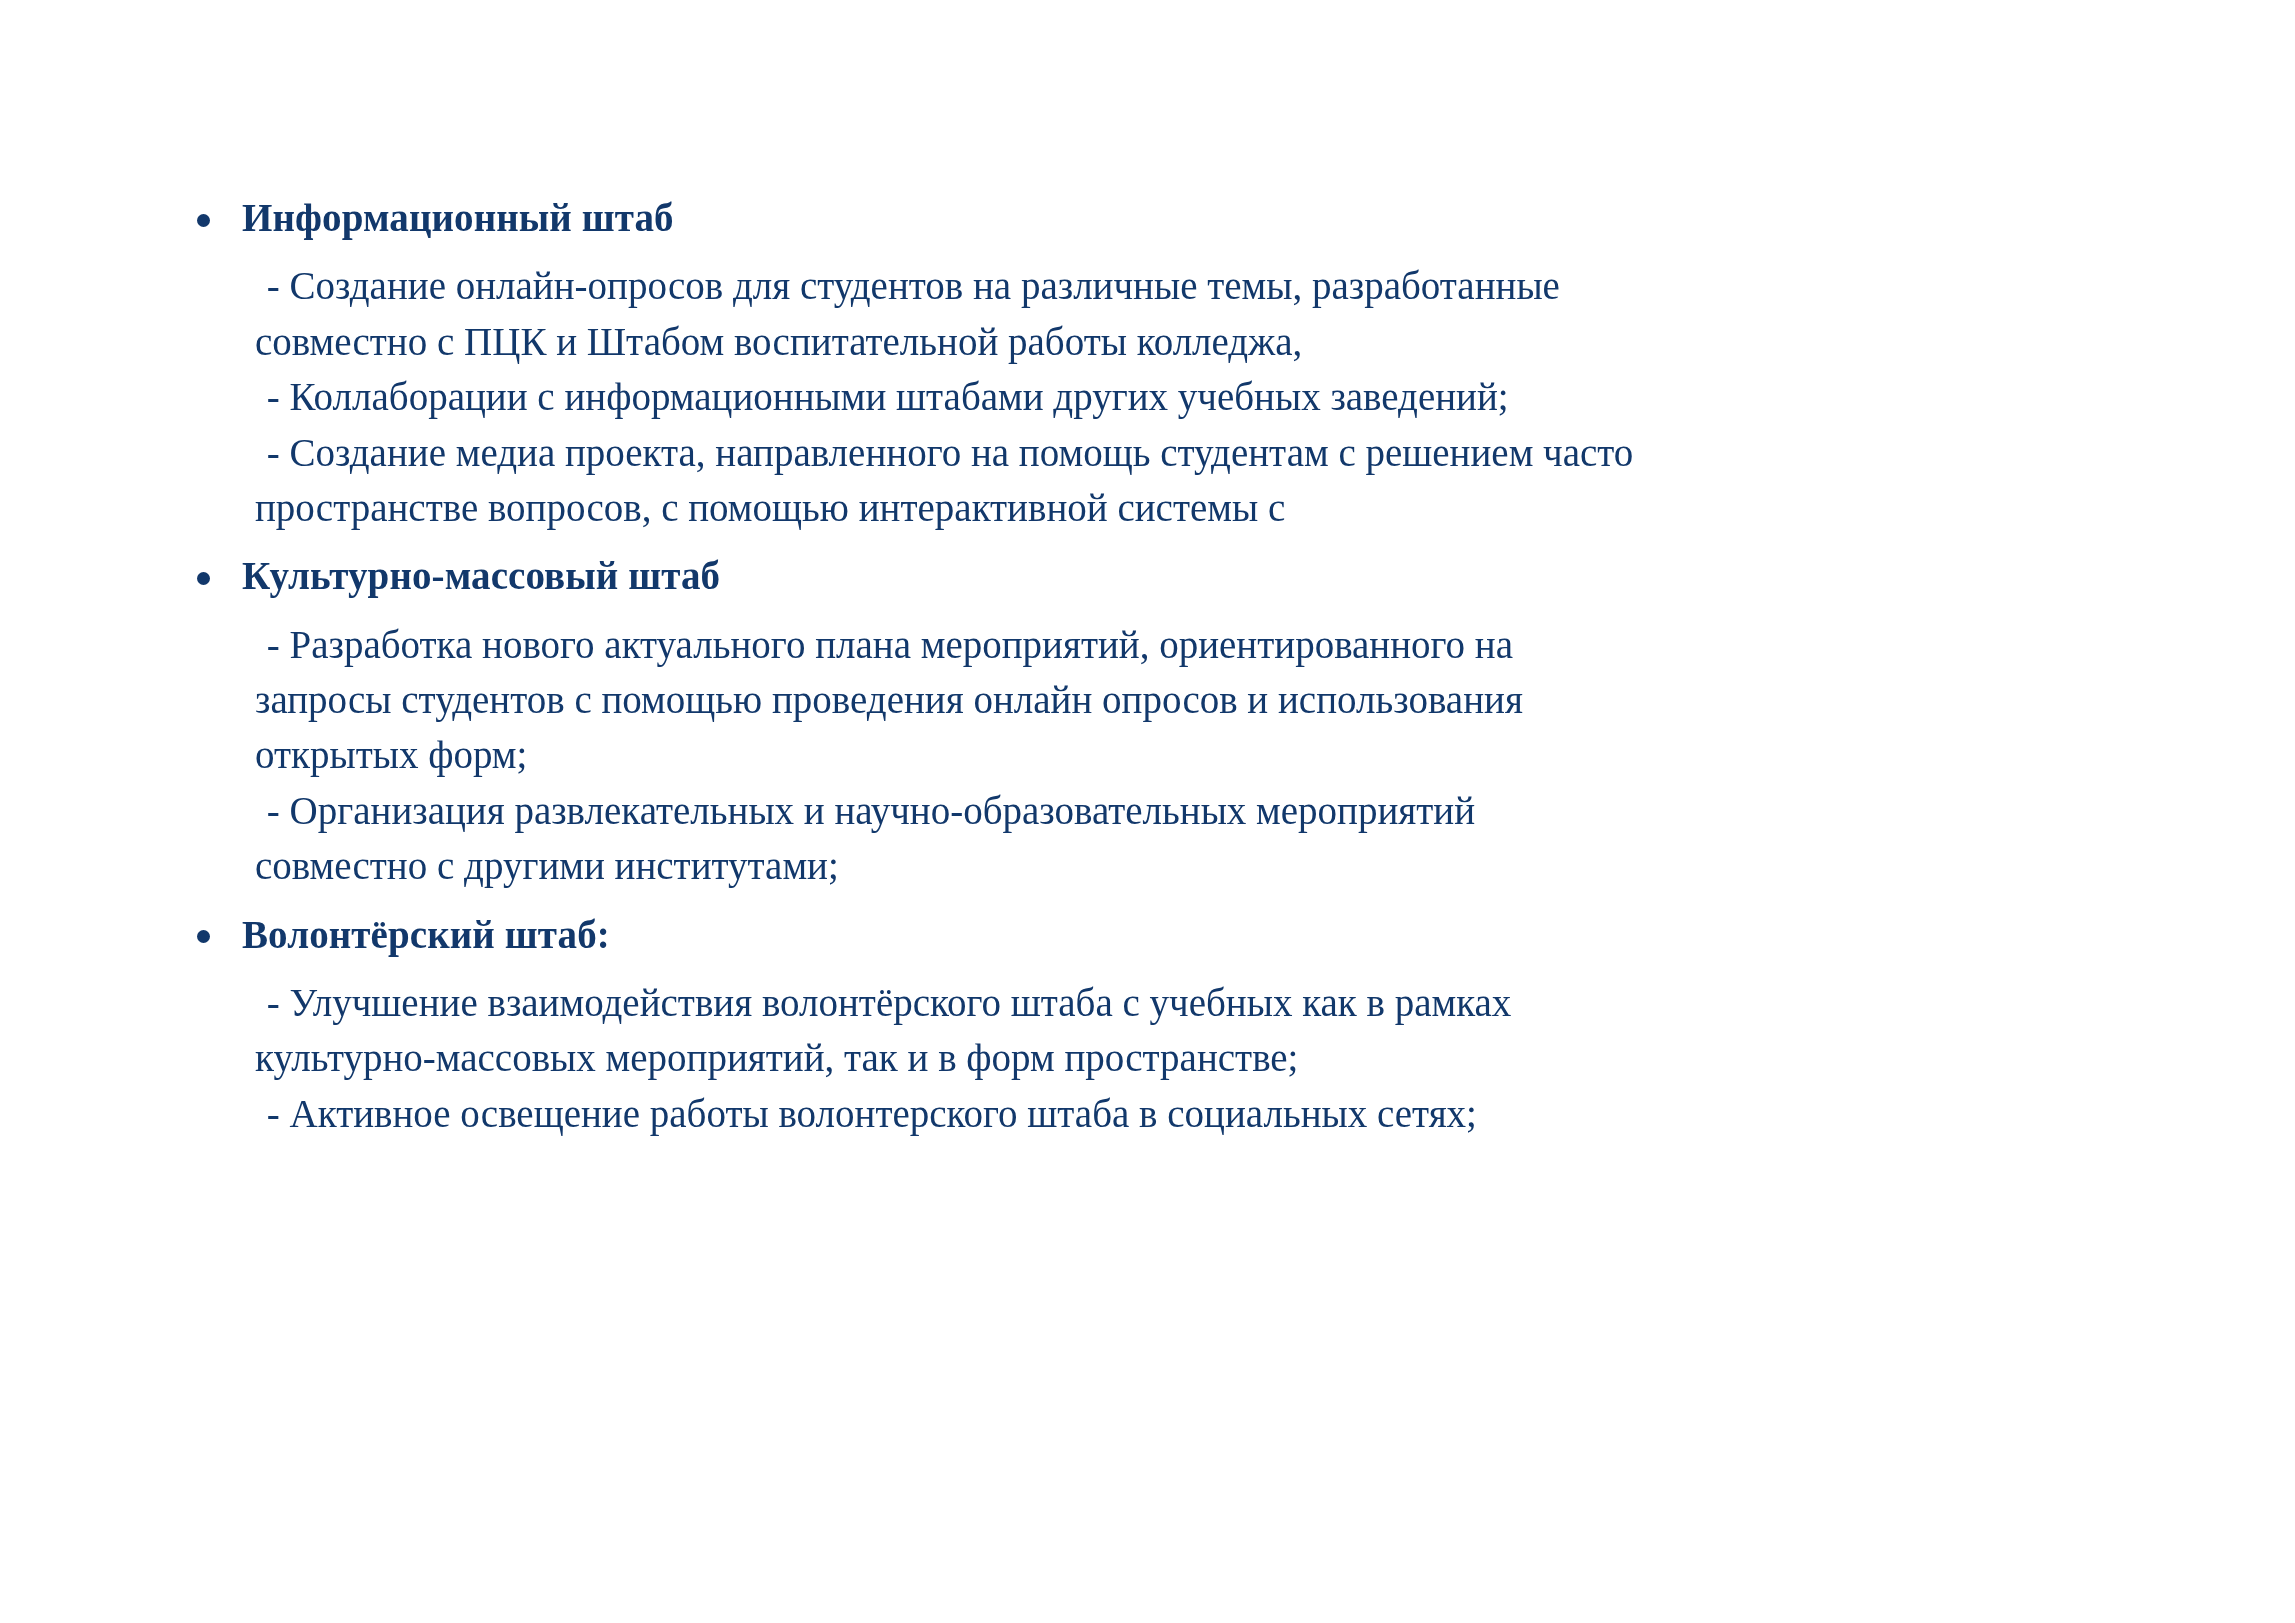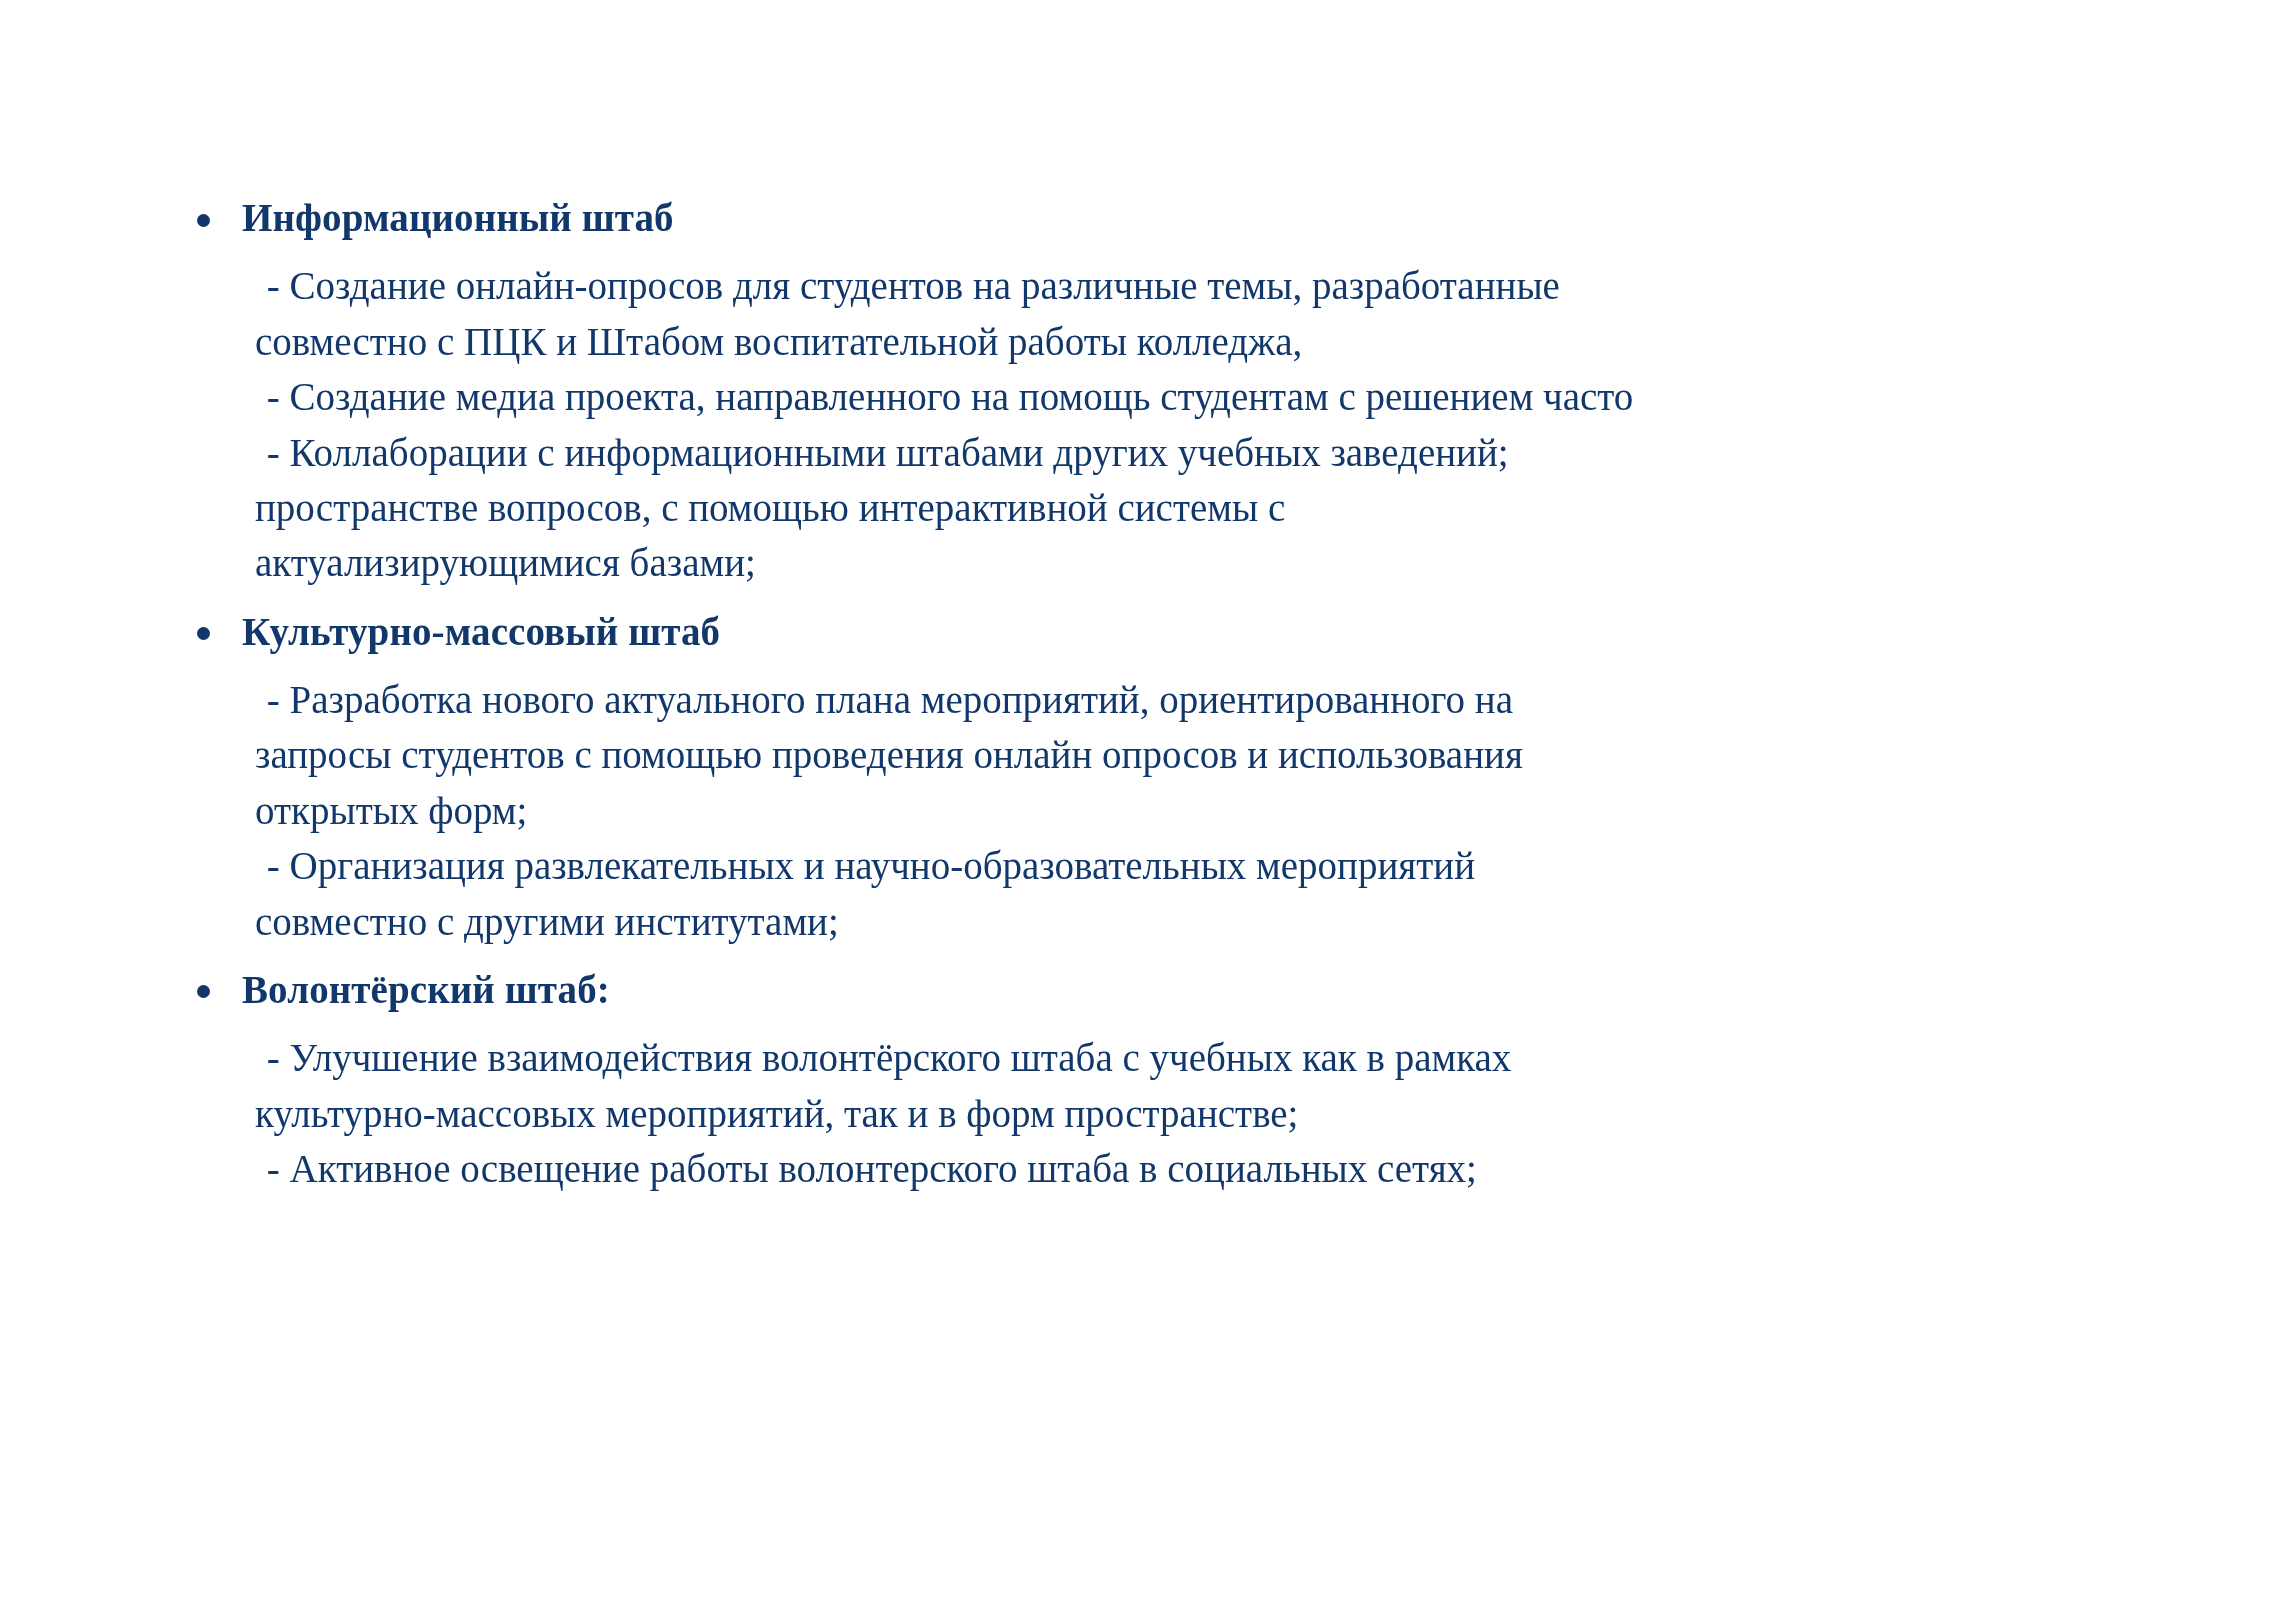--- a/index.html
+++ b/index.html
@@ -67,24 +67,23 @@
 
 <div class="slide">
   <ul class="bullet-list">
 
     <li class="bullet-item">
       <span class="dot"></span>
       <div class="heading">Информационный штаб</div>
       <div class="body-block">
         <span class="body-line first">- Создание онлайн-опросов для студентов на различные темы, разработанные</span>
         <span class="body-line">совместно с ПЦК и Штабом воспитательной работы колледжа,</span>
+        <span class="body-line first">- Коллаборации с информационными штабами других учебных заведений;</span>
         <span class="body-line first">- Создание медиа проекта, направленного на помощь студентам с решением часто</span>
-        <span class="body-line first">- Коллаборации с информационными штабами других учебных заведений;</span>
         <span class="body-line">пространстве вопросов, с помощью интерактивной системы с</span>
-        <span class="body-line">актуализирующимися базами;</span>
       </div>
     </li>
 
     <li class="bullet-item">
       <span class="dot"></span>
       <div class="heading">Культурно-массовый штаб</div>
       <div class="body-block">
         <span class="body-line first">- Разработка нового актуального плана мероприятий, ориентированного на</span>
         <span class="body-line">запросы студентов с помощью проведения онлайн опросов и использования</span>
         <span class="body-line">открытых форм;</span>

